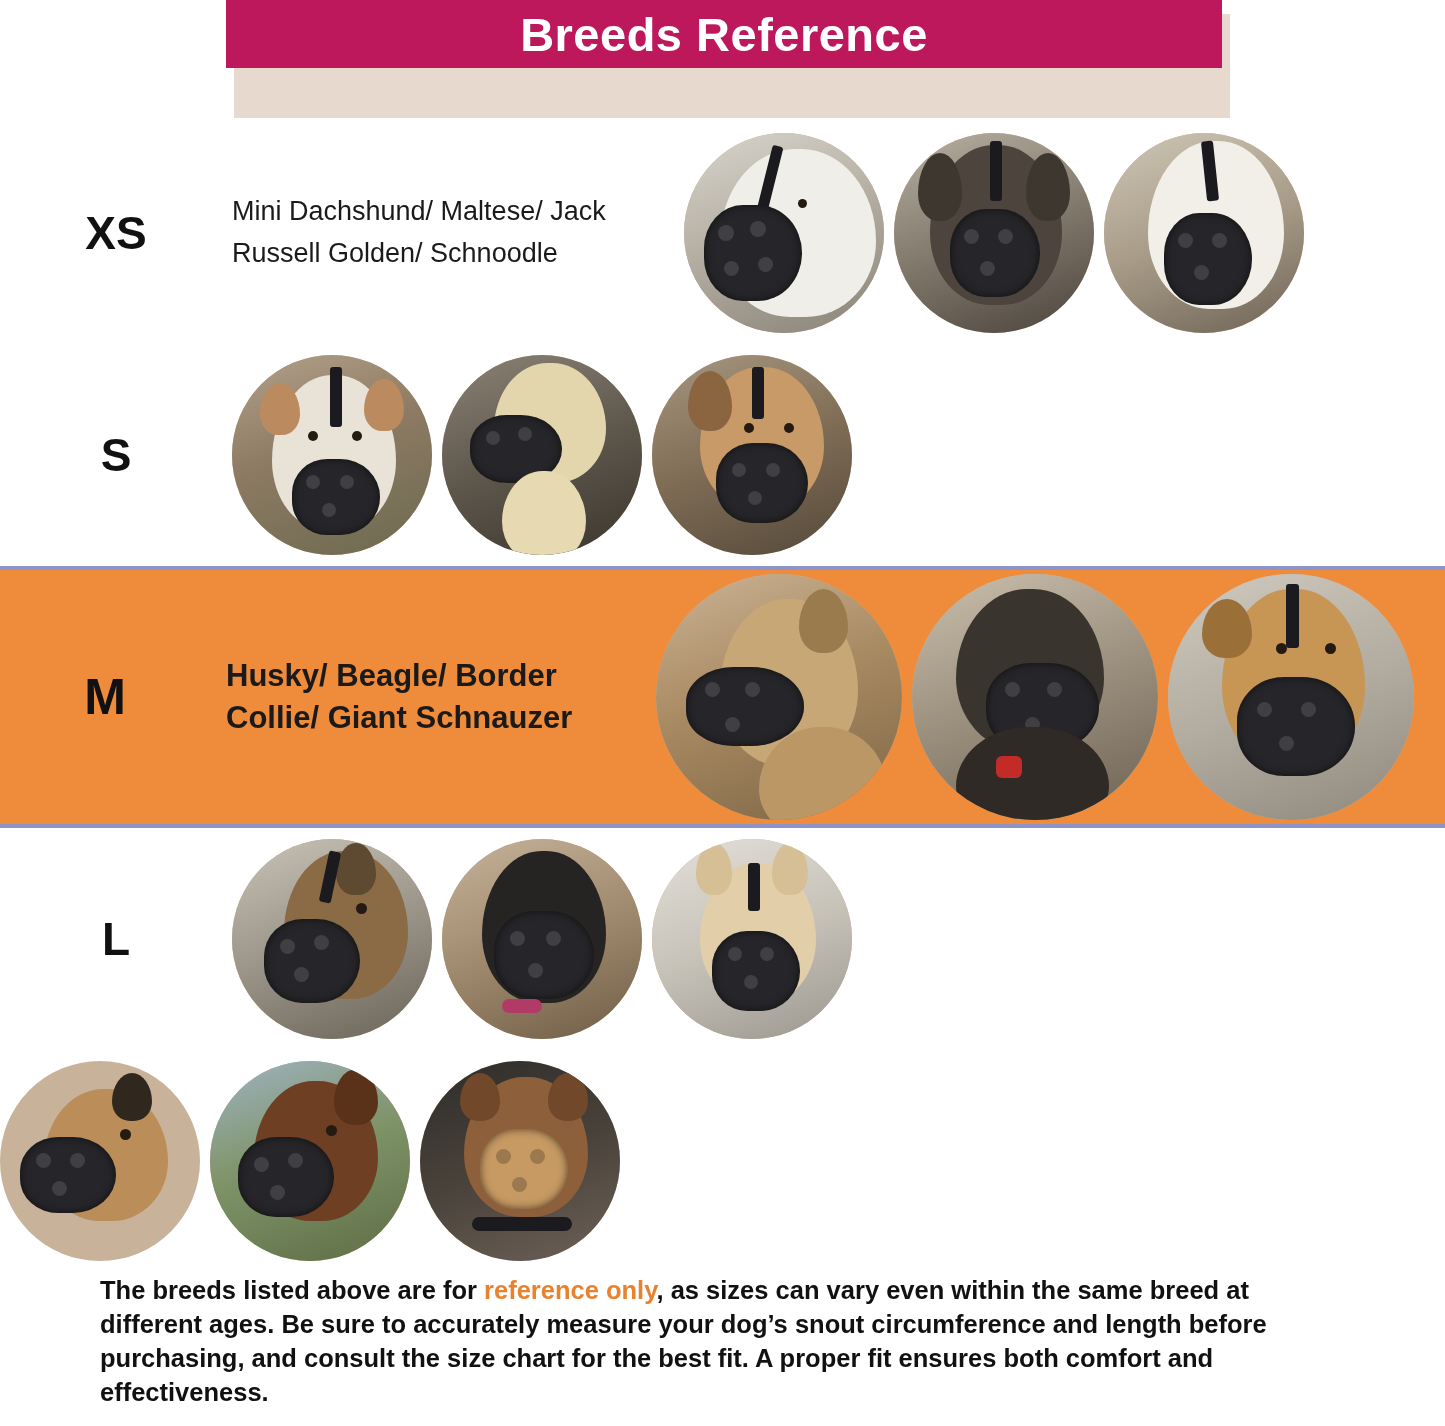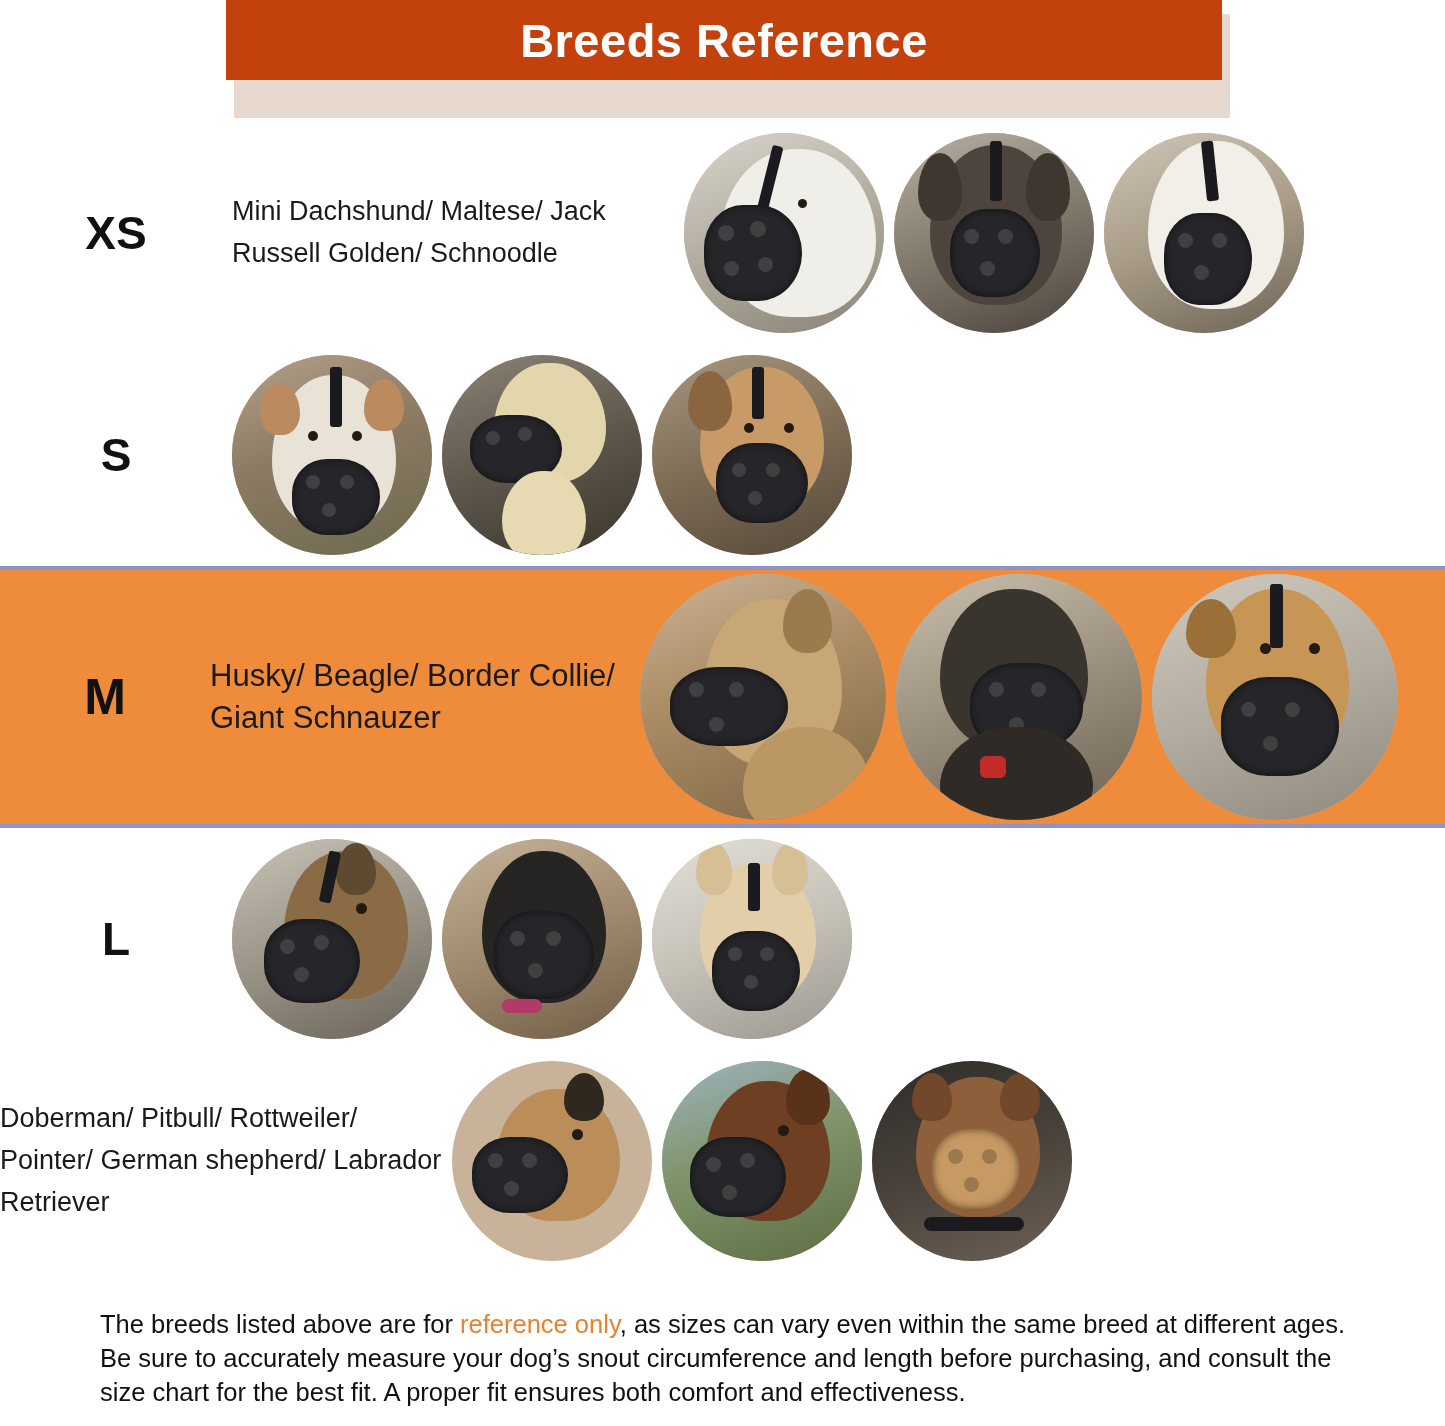--- a/index.html
+++ b/index.html
@@ -26,22 +26,22 @@
     top: 14px;
     width: 996px;
     height: 104px;
     background: #e7d9cd;
   }
   .header-band {
     position: absolute;
     left: 226px;
     top: 0px;
     width: 996px;
-    height: 80px;
-    background: #c2410c;
+    height: 68px;
+    background: #be185d;
     display: flex;
     align-items: center;
     justify-content: center;
   }
   .header-title {
     color: #ffffff;
     font-size: 47px;
     font-weight: bold;
     letter-spacing: 0.5px;
   }
@@ -85,24 +85,25 @@
     background: #ef8c3c;
     border-top: 4px solid #8e93c8;
     border-bottom: 4px solid #8e93c8;
   }
   .row-l  { height: 222px; }
   .row-xl { height: 222px; }
 
   .row-m .size-cell { font-size: 50px; width: 210px; flex: 0 0 210px; }
   .row-m .breeds-cell {
     font-size: 31px;
-    font-weight: normal;
+    font-weight: bold;
     line-height: 1.35;
     width: 430px;
     flex: 0 0 430px;
+    margin-left: 16px;
   }
 
   
   .dog {
     width: 200px;
     height: 200px;
     border-radius: 50%;
     position: relative;
     overflow: hidden;
     flex: 0 0 auto;
@@ -158,21 +159,21 @@
 
   
   .footer {
     position: absolute;
     left: 0;
     right: 0;
     bottom: 0;
     padding: 14px 100px 16px 100px;
     box-sizing: border-box;
     font-size: 25.5px;
-    font-weight: normal;
+    font-weight: bold;
     line-height: 1.33;
     color: #111111;
   }
   .footer .hl { color: #e8822e; }
 </style>
 </head>
 <body>
 
 <div class="header-wrap">
   <div class="header-shadow"></div>
@@ -341,21 +342,20 @@
       <div class="strap" style="left:48%;top:12%;width:12px;height:24%"></div>
       <div class="muzzle" style="left:30%;top:46%;width:44%;height:40%"></div>
       <div class="grid-hole" style="left:38%;top:54%;width:14px;height:14px"></div>
       <div class="grid-hole" style="left:54%;top:54%;width:14px;height:14px"></div>
       <div class="grid-hole" style="left:46%;top:68%;width:14px;height:14px"></div>
     </div>
   </div>
 </div>
 
 <div class="row row-xl">
-  <div class="breeds-cell">Doberman/ Pitbull/ Rottweiler/ Pointer/ German shepherd/ Labrador Retriever</div>
   <div class="photos-cell">
 
     <div class="dog">
       <div class="bg" style="background:linear-gradient(160deg,#cfc2ae 0%,#a89madd 40%,#8a7a63 100%)"></div>
       <div class="head" style="left:22%;top:14%;width:62%;height:66%;background:#bb8d58"></div>
       <div class="ear" style="left:56%;top:6%;width:20%;height:24%;background:#30281f"></div>
       <div class="eye" style="left:60%;top:34%;width:11px;height:11px"></div>
       <div class="muzzle" style="left:10%;top:38%;width:48%;height:38%"></div>
       <div class="grid-hole" style="left:18%;top:46%;width:15px;height:15px"></div>
       <div class="grid-hole" style="left:35%;top:46%;width:15px;height:15px"></div>

